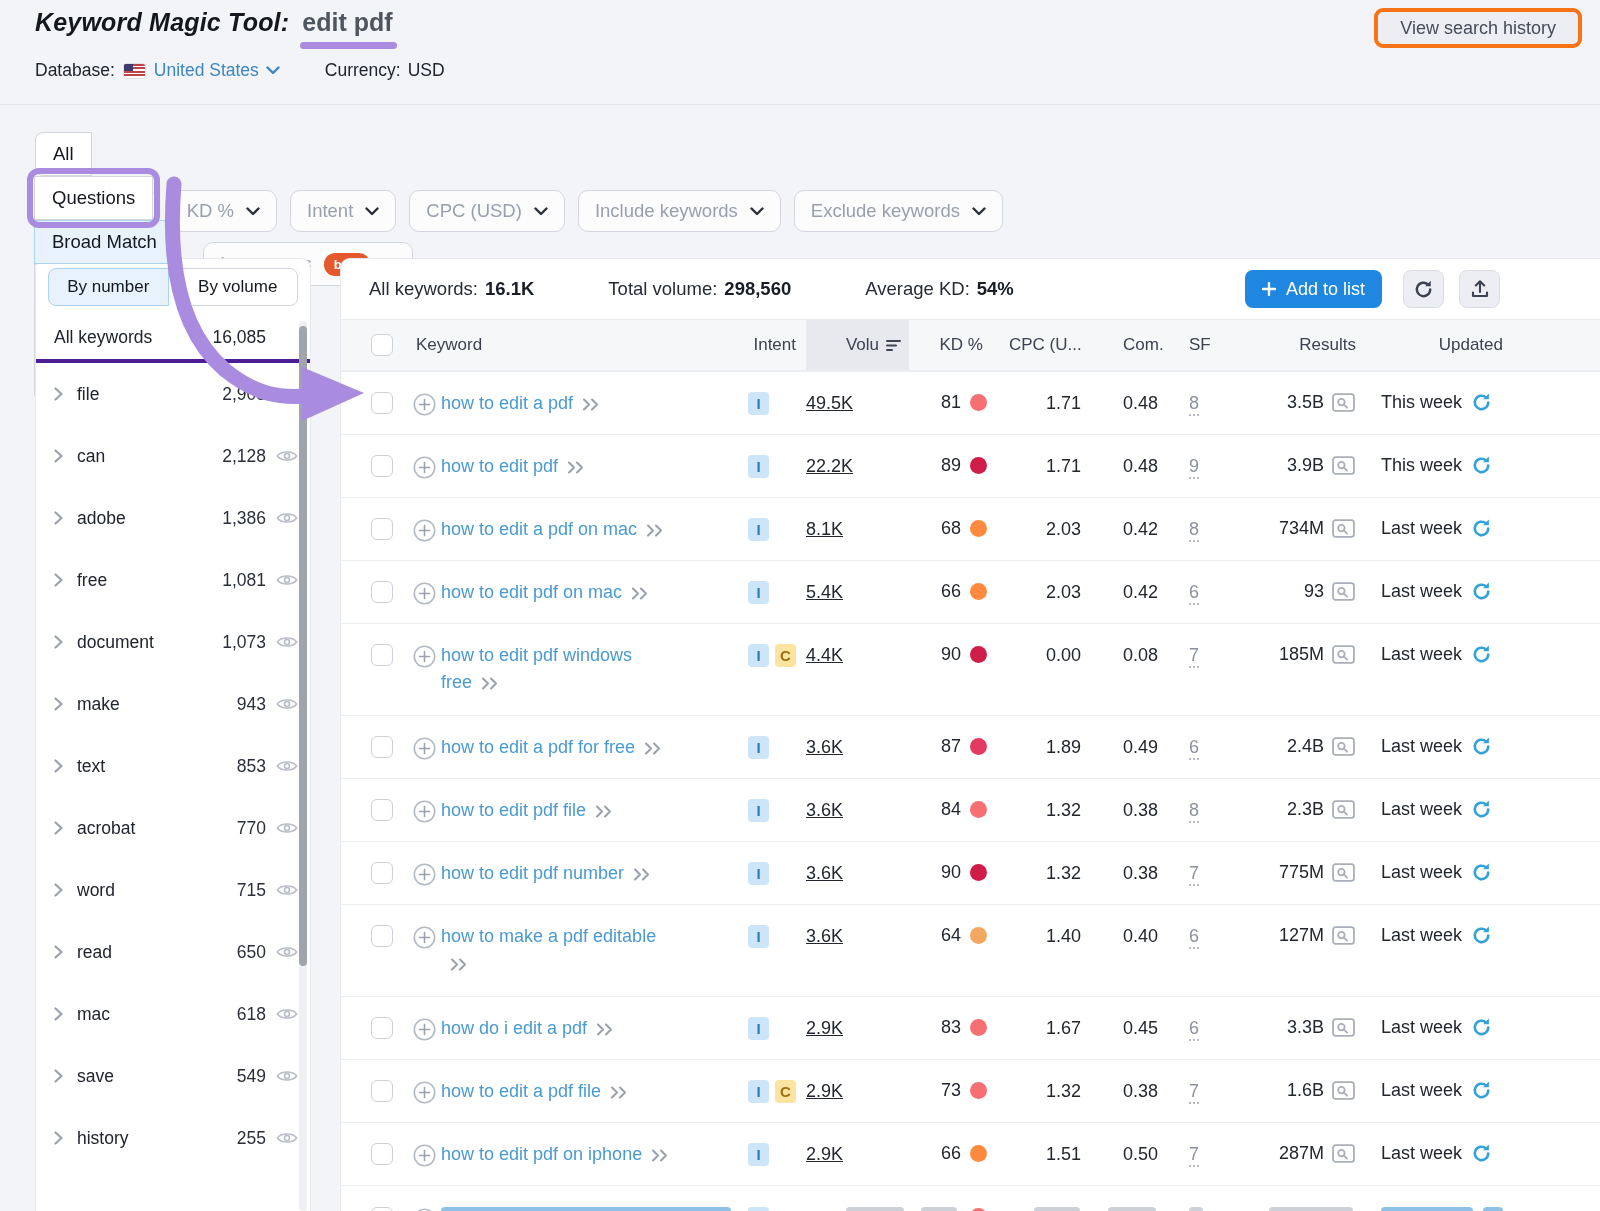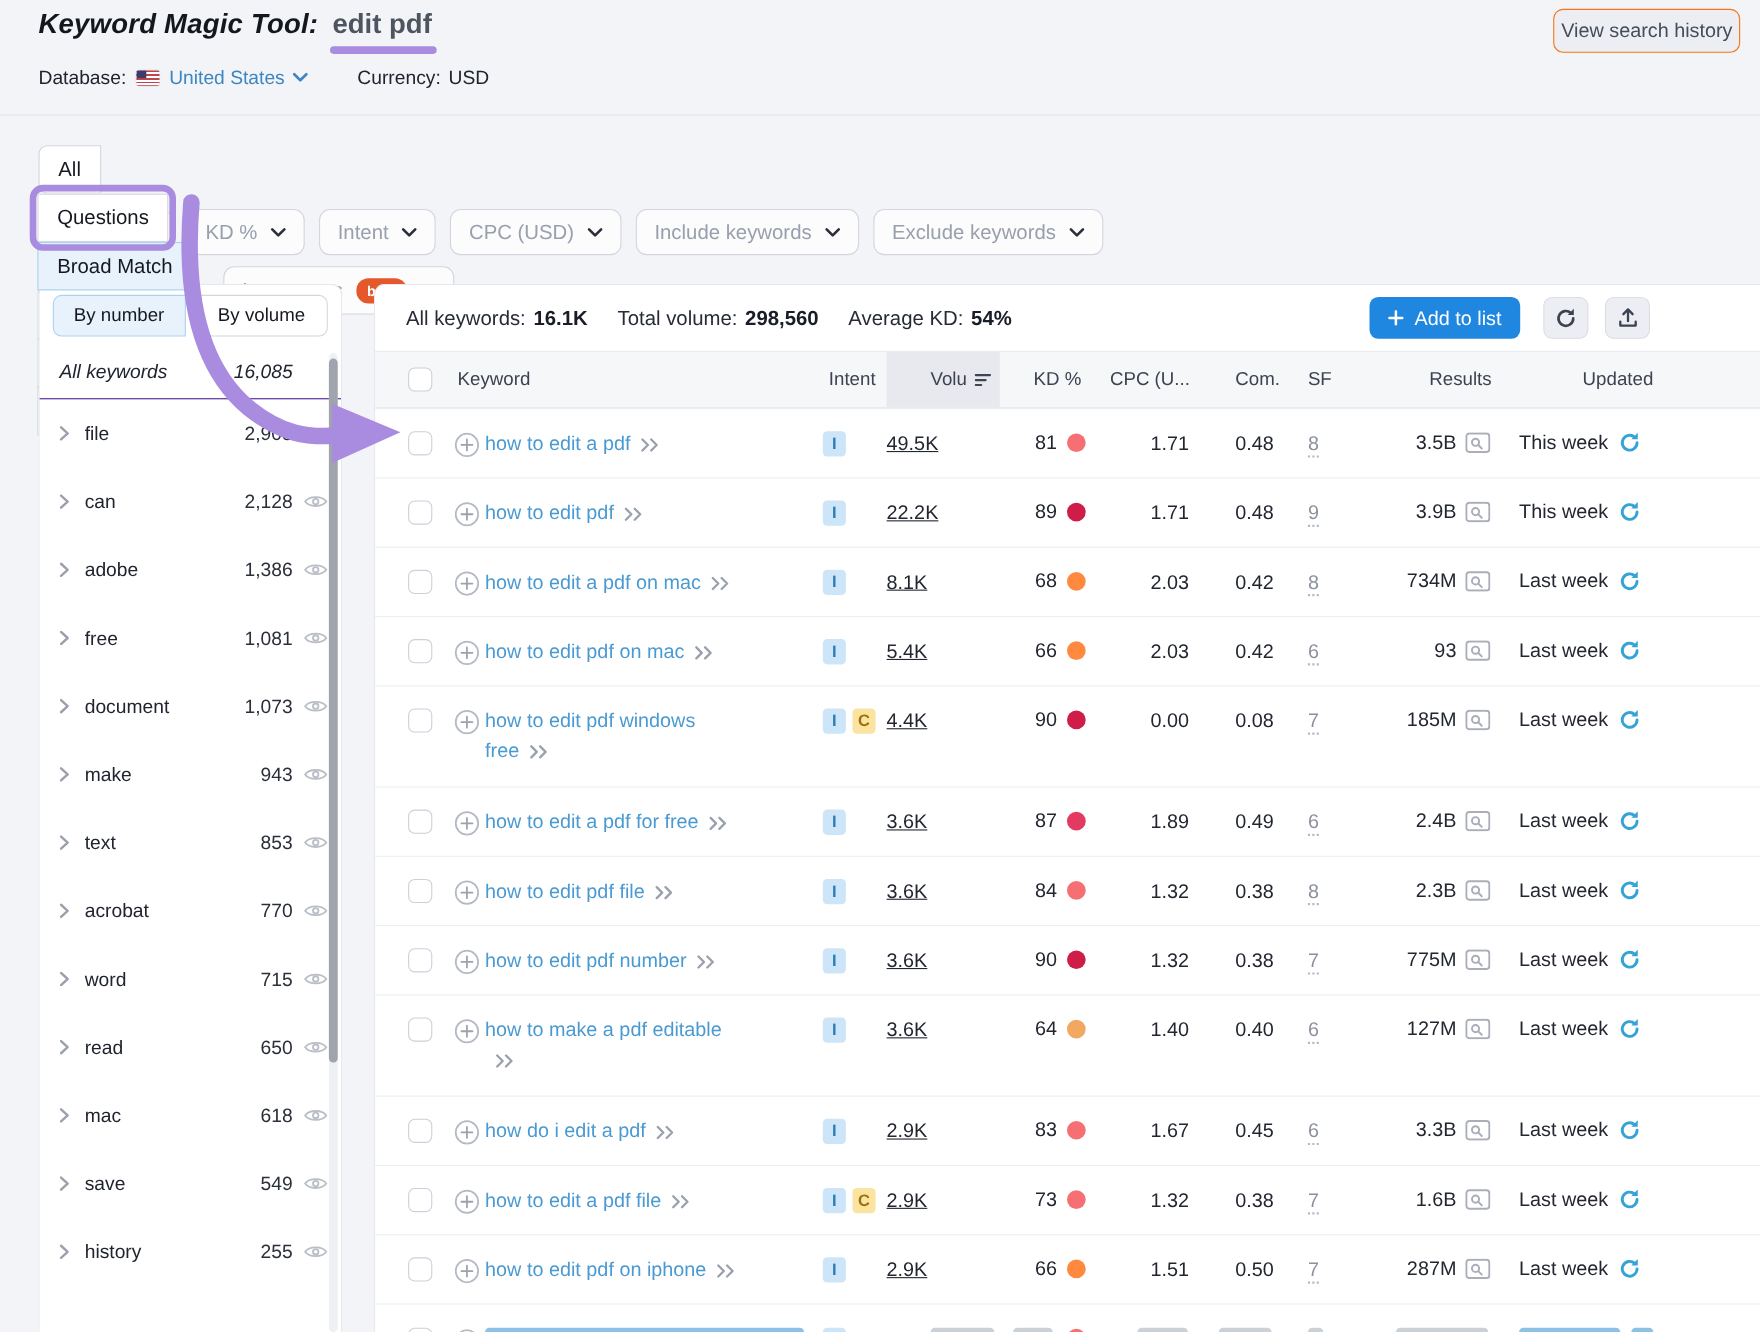--- a/index.html
+++ b/index.html
@@ -11,22 +11,22 @@
     font-family: "Liberation Sans", sans-serif;
     color: #20242e;
   }
   svg { display:block; }
 
   
   .title-row { position:absolute; left:35px; top:8px; display:flex; align-items:baseline; gap:13px; }
   .title-row h1 { font-size:25px; font-weight:800; color:#14171e; letter-spacing:.2px;font-style:italic; }
   .query { position:relative; font-size:25px; font-weight:700; color:#4d5560; }
   .query::after { content:''; position:absolute; left:-2px; right:-4px; bottom:-12px; height:7px; background:#a98ce0; border-radius:4px; }
-  .btn-history { position:absolute; top:8px; right:18px; height:40px; padding:0 6px; font-size:18px;
-    color:#454c5a; background:#eceef3; border:1px solid #f97316; border-radius:9px; display:flex; align-items:center; cursor:pointer; font-family:inherit;}
+  .btn-history { position:absolute; top:8px; right:18px; height:40px; padding:0 22px; font-size:18px;
+    color:#454c5a; background:#eceef3; border:4px solid #f97316; border-radius:9px; display:flex; align-items:center; cursor:pointer; font-family:inherit;}
   .meta-row { position:absolute; left:35px; top:60px; display:flex; align-items:center; gap:9px; font-size:17.5px; }
   .flag { width:21px; height:14px; border-radius:2px; position:relative; overflow:hidden;
     background:repeating-linear-gradient(180deg,#c0424a 0 1.7px,#ffffff 1.7px 3.4px); box-shadow:0 0 0 .5px #ccd0d8; }
   .flag::after { content:''; position:absolute; left:0; top:0; width:9px; height:7px; background:#3c3b6e; }
   .db-link { display:flex; align-items:center; gap:7px; color:#3e86c2; cursor:pointer; }
   .currency { margin-left:36px; display:flex; gap:7px; }
   .hr { position:absolute; left:0; right:0; top:104px; height:1px; background:#e2e4e9; }
 
   
   .tabs-row { position:absolute; left:35px; top:132px; display:flex; align-items:center; }
@@ -52,34 +52,34 @@
 
   
   .sidebar { position:absolute; left:35px; top:258px; width:276px; bottom:0; background:#fff;
     border:1px solid #e7e9ee; border-bottom:none; border-radius:10px 10px 0 0; }
   .toggle-row { padding:9px 12px; display:flex;gap:10px; }
   .toggle-btn { height:38px; flex:1; background:#fff; border:1px solid #d3d6de; font-size:17px; color:#15181f;
     display:flex; align-items:center; justify-content:center; cursor:pointer; font-family:inherit; }
   .toggle-btn:first-child { border-radius:8px 0 0 8px; }
   .toggle-btn:last-child { border-radius:0 8px 8px 0; margin-left:-1px; }
   .toggle-btn.active { background:#e7f2fc; border-color:#abd2ee; z-index:1; }
-  .all-row { height:48px; display:flex; align-items:center; padding:0 12px 0 18px; border-bottom:1px solid #4c1d95; font-size:17.5px;font-style:italic; }
+  .all-row { height:48px; display:flex; align-items:center; padding:0 12px 0 18px; border-bottom:4px solid #4c1d95; font-size:17.5px; }
   .all-row .cnt { margin-left:auto; }
   .all-row .eye { visibility:hidden; }
   .kw-group { height:62px; display:flex; align-items:center; padding:0 12px 0 18px; font-size:17.5px; cursor:pointer; }
   .kw-group .chev { color:#9aa1ad; margin-right:14px; display:flex; }
   .kw-group .cnt { margin-left:auto; color:#2a2f3a; }
   .eye { width:22px; margin-left:10px; display:flex; }
   .sb-track { position:absolute; right:3px; top:62px; bottom:0; width:8px; background:#eef0f3; border-radius:4px; }
   .sb-thumb { position:absolute; right:3px; top:67px; width:8px; height:640px; background:#a0a4ad; border-radius:4px; }
 
   
   .main { position:absolute; left:340px; top:258px; right:0; bottom:0; background:#fff;
     border:1px solid #e7e9ee; border-right:none; border-bottom:none; border-radius:10px 0 0 0; }
-  .stats { position:absolute; left:0; right:0; top:0; height:60px; display:flex; align-items:center; padding-left:28px; font-size:18.5px; color:#262b36; }
+  .stats { position:absolute; left:0; right:0; top:0; height:60px; display:flex; align-items:center; padding-left:28px; font-size:18.5px; color:#262b36;gap:47px; }
   .stat { margin-right:27px; display:flex; gap:7px; }
   .stat b { color:#191d27; }
   .actions { margin-left:auto; margin-right:100px; display:flex; align-items:center; gap:15px; }
   .btn-add { height:38px; padding:0 17px; background:#1f87e0; border:none; border-radius:8px; color:#fff;
     font-size:18px; display:flex; align-items:center; gap:10px; cursor:pointer; font-family:inherit; margin-right:6px; }
   .btn-sq { width:41px; height:38px; background:#eceef3; border:1px solid #dadde3; border-radius:8px;
     display:flex; align-items:center; justify-content:center; cursor:pointer; }
 
   .thead { position:absolute; left:0; right:0; top:60px; height:52px; background:#f6f7f9;
     border-top:1px solid #e9ebee; border-bottom:1px solid #e9ebee; font-size:17px; color:#3c4250; }

